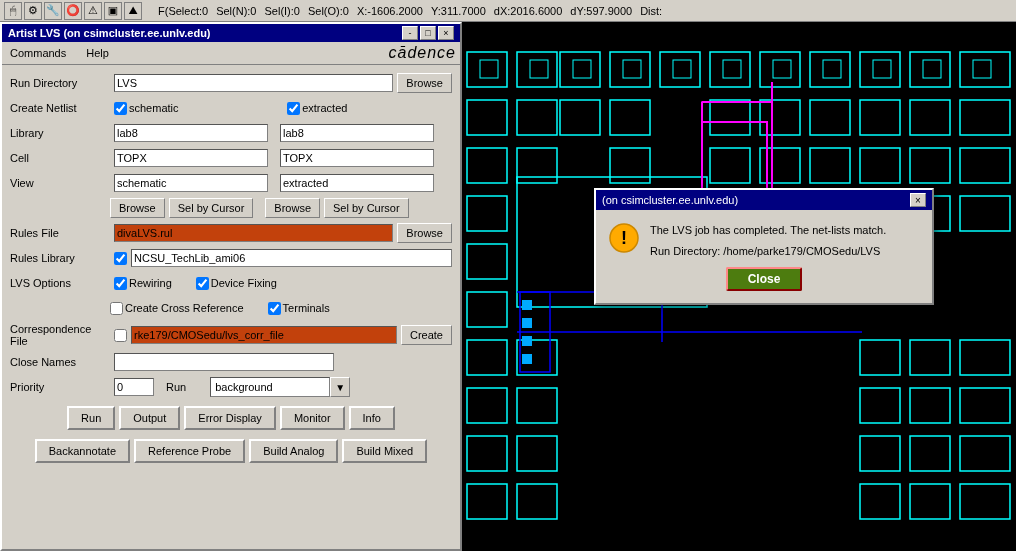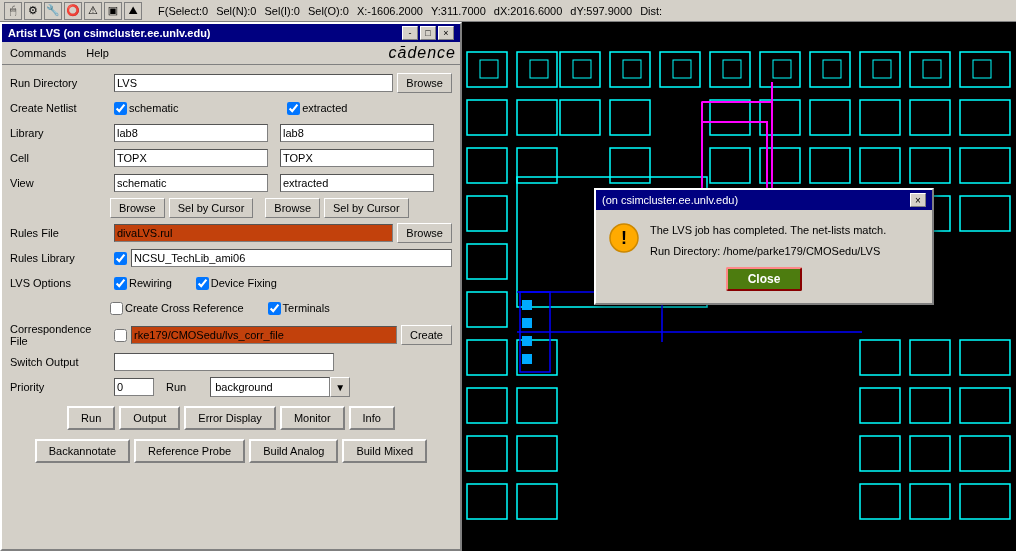--- a/index.html
+++ b/index.html
@@ -485,21 +485,21 @@
         </div>
 
         <div class="form-row">
           <span class="form-label">Correspondence File</span>
           <input type="checkbox" style="">
           <input class="rules-input" type="text" value="rke179/CMOSedu/lvs_corr_file" style="">
           <button class="btn">Create</button>
         </div>
 
         <div class="form-row">
-          <span class="form-label">Switch Output</span>
+          <span class="form-label">Close Names</span>
           <input class="switch-input" type="text" value="" style="">
         </div>
 
         <div class="form-row">
           <span class="form-label">Priority</span>
           <input class="priority-input" type="text" value="0" style="">
           <span style="margin-left:8px;">Run</span>
           <div class="dropdown-container" style="margin-left:20px;">
             <div class="dropdown-field">background</div>
             <div class="dropdown-arrow">▼</div>

